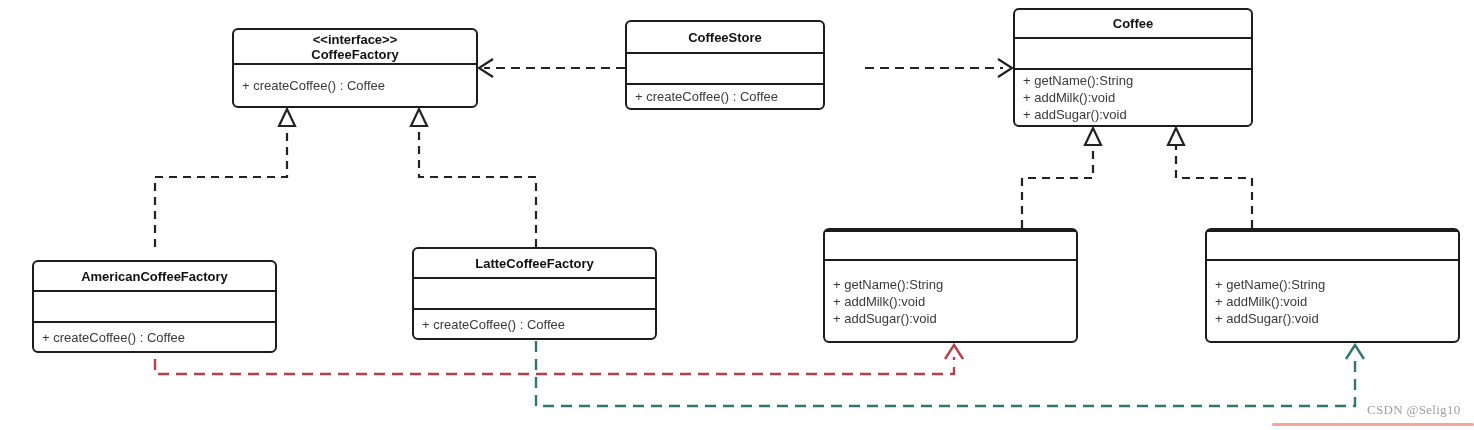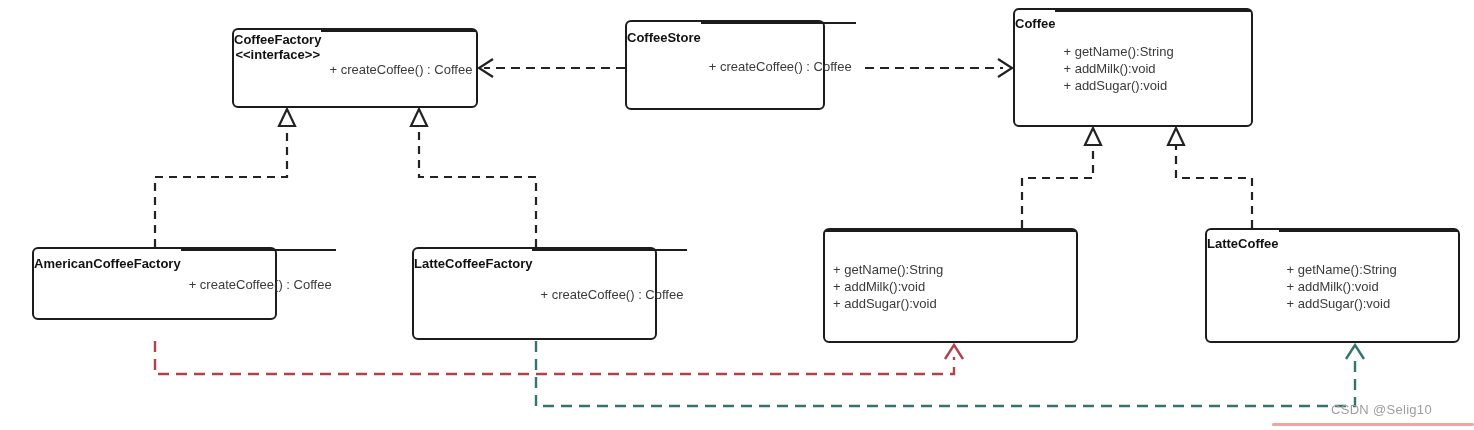--- a/index.html
+++ b/index.html
@@ -2,37 +2,38 @@
 <html><head>
 <meta charset="utf-8">
 <style>
   html,body{margin:0;padding:0;background:#ffffff;}
   #canvas{
     position:relative;width:1474px;height:430px;background:#ffffff;
     font-family:"Liberation Sans",sans-serif;overflow:hidden;
   }
   #wires{position:absolute;left:0;top:0;width:1474px;height:430px;pointer-events:none;}
   .uml-class{
-    position:absolute;display:flex;flex-direction:row;box-sizing:border-box;
+    position:absolute;display:flex;flex-direction:column;box-sizing:border-box;
     background:#ffffff;border:2px solid #1c1c1c;border-radius:6px;
   }
   .uml-title{
     flex:0 0 auto;display:flex;flex-direction:column;justify-content:center;
     text-align:center;font-weight:bold;font-size:13px;color:#111;line-height:15px;
   }
   .uml-attrs{flex:0 0 auto;border-top:2px solid #1c1c1c;}
   .uml-methods{
     flex:1 1 auto;border-top:2px solid #1c1c1c;
     display:flex;flex-direction:column;justify-content:center;
     padding:2px 4px 2px 8px;
   }
   .uml-method{font-size:13px;color:#3a3a3a;line-height:17px;white-space:nowrap;}
   #watermark{
-    position:absolute;left:1331px;top:402px;font-size:13px;color:#9e9e9e;
+    position:absolute;left:1367px;top:402px;font-size:13px;color:#9e9e9e;
     letter-spacing:0.3px;
+    font-family:Liberation Serif, serif;
   }
   #bottom-bar{
     position:absolute;left:1272px;top:423px;width:202px;height:3px;
     background:#f2a3a3;border-radius:2px;
   }
 </style>
 </head>
 <body>
 
 <div id="canvas">
@@ -75,22 +76,22 @@
     </g>
 
     <g stroke="#33756c" stroke-width="2.4" fill="none">
       <polyline points="536,341 536,406 1355,406 1355,357" stroke-dasharray="11,7"></polyline>
       <path d="M1346,359 L1355,345 L1364,359"></path>
     </g>
   </svg>
 
   <div class="uml-class" style="left:232px;top:28px;width:246px;height:80px">
     <div class="uml-title" style="height:33px">
+      <div>&lt;&lt;interface&gt;&gt;</div>
       <div>CoffeeFactory</div>
-      <div>&lt;&lt;interface&gt;&gt;</div>
     </div>
     <div class="uml-methods">
       <div class="uml-method">+ createCoffee() : Coffee</div>
     </div>
   </div>
 
   <div class="uml-class" style="left:625px;top:20px;width:200px;height:90px">
     <div class="uml-title" style="height:30px">
       <div>CoffeeStore</div>
     </div>
@@ -105,21 +106,21 @@
       <div>Coffee</div>
     </div>
     <div class="uml-attrs" style="height:29px"></div>
     <div class="uml-methods">
       <div class="uml-method">+ getName():String</div>
       <div class="uml-method">+ addMilk():void</div>
       <div class="uml-method">+ addSugar():void</div>
     </div>
   </div>
 
-  <div class="uml-class" style="left:32px;top:247px;width:245px;height:73px">
+  <div class="uml-class" style="left:32px;top:260px;width:245px;height:93px">
     <div class="uml-title" style="height:28px">
       <div>AmericanCoffeeFactory</div>
     </div>
     <div class="uml-attrs" style="height:29px"></div>
     <div class="uml-methods">
       <div class="uml-method">+ createCoffee() : Coffee</div>
     </div>
   </div>
 
   <div class="uml-class" style="left:412px;top:247px;width:245px;height:93px">
@@ -135,23 +136,20 @@
   <div class="uml-class" style="left:823px;top:228px;width:255px;height:115px">
     <div class="uml-attrs" style="height:27px"></div>
     <div class="uml-methods">
       <div class="uml-method">+ getName():String</div>
       <div class="uml-method">+ addMilk():void</div>
       <div class="uml-method">+ addSugar():void</div>
     </div>
   </div>
 
   <div class="uml-class" style="left:1205px;top:228px;width:255px;height:115px">
-    <div class="uml-title" style="height:27px">
-      <div>LatteCoffee</div>
-    </div>
     <div class="uml-attrs" style="height:27px"></div>
     <div class="uml-methods">
       <div class="uml-method">+ getName():String</div>
       <div class="uml-method">+ addMilk():void</div>
       <div class="uml-method">+ addSugar():void</div>
     </div>
   </div>
 
   <div id="watermark">CSDN @Selig10</div>
   <div id="bottom-bar"></div>

